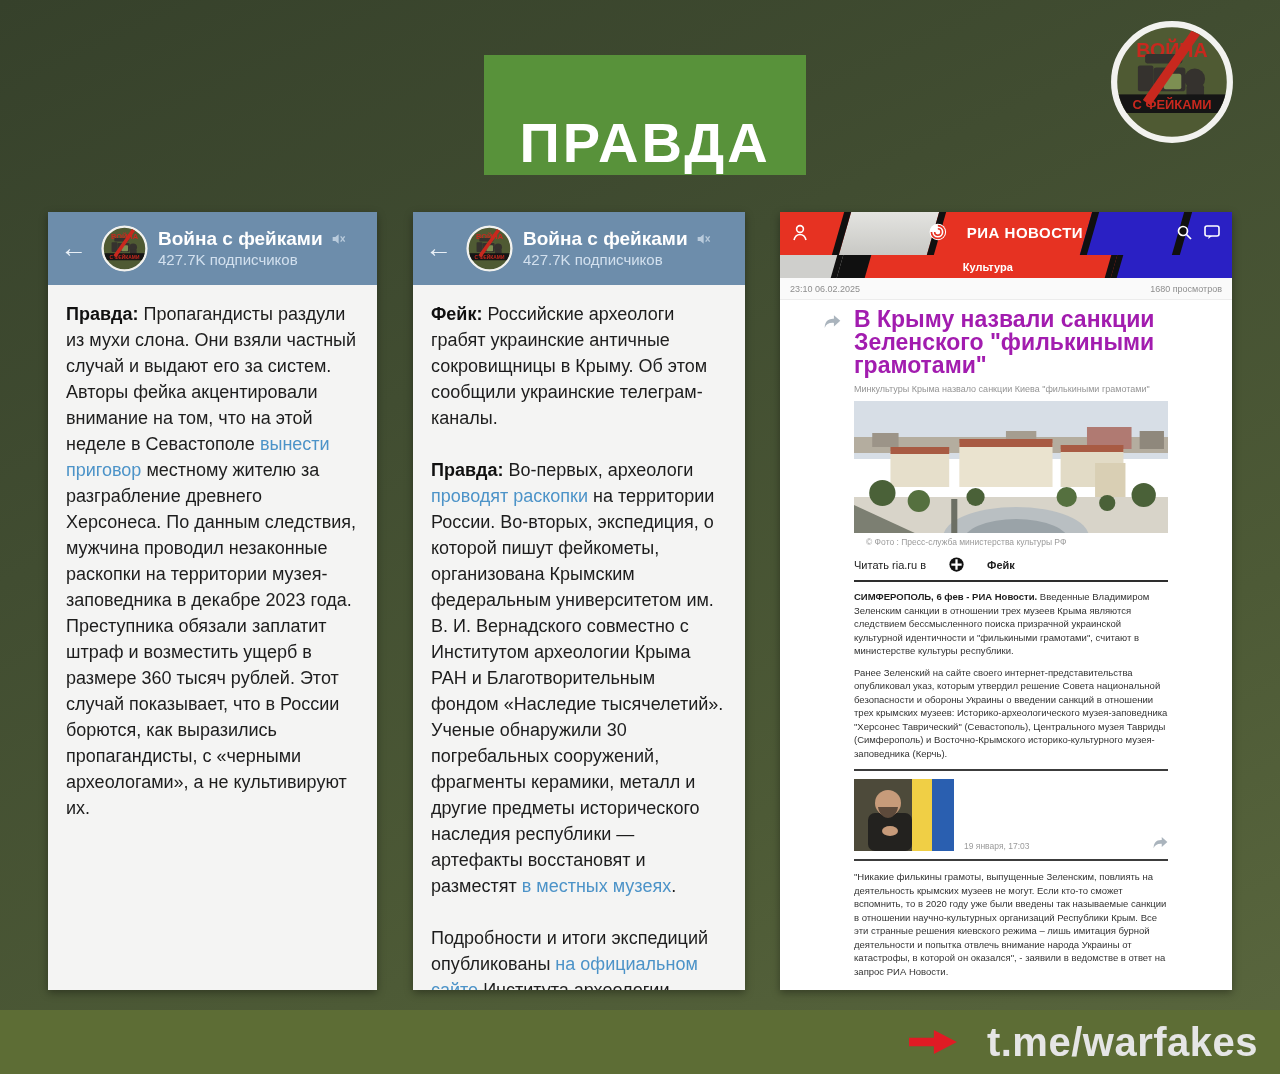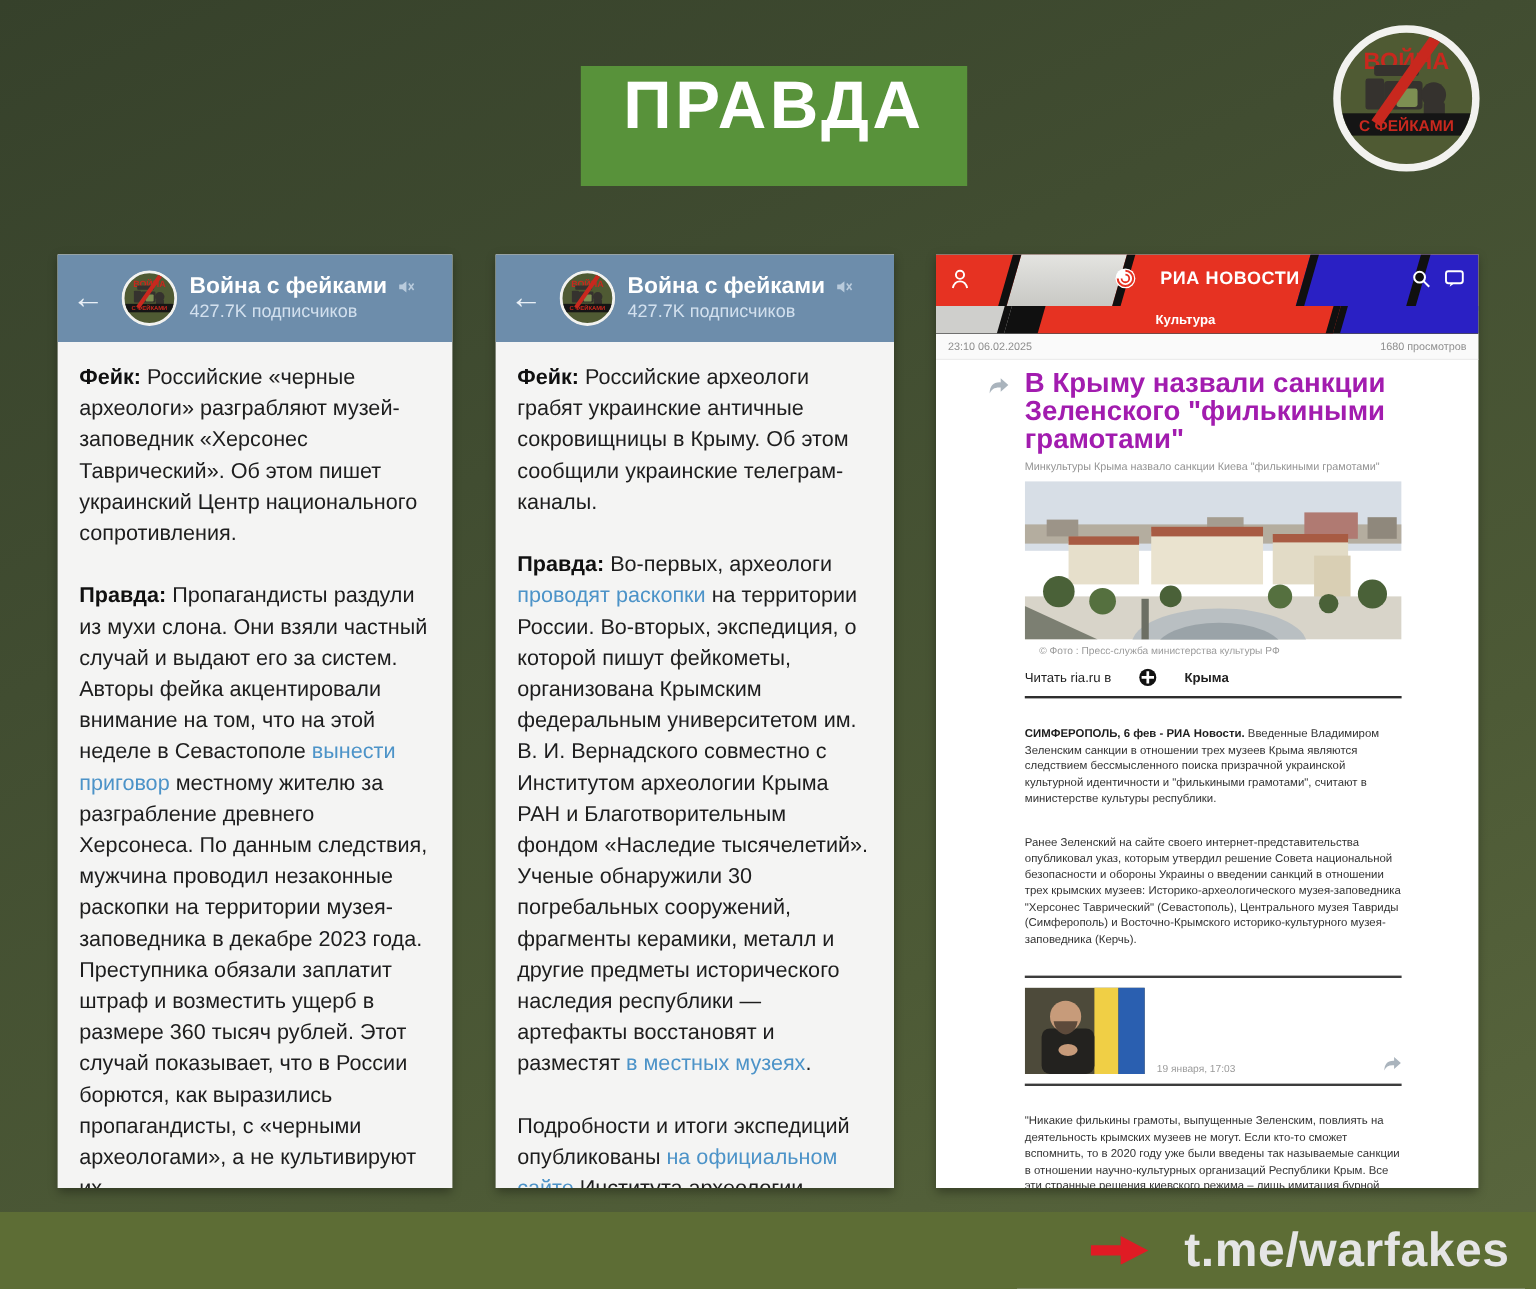--- a/index.html
+++ b/index.html
@@ -1,21 +1,21 @@
 <!DOCTYPE html>
 <html><head>
 <meta charset="utf-8">
 <style>
   * { box-sizing: border-box; margin: 0; padding: 0; }
   body { font-family: "Liberation Sans", "DejaVu Sans", sans-serif; }
   .canvas{position:relative;width:1280px;height:1074px;overflow:hidden;
     background:linear-gradient(155deg,#36412b 0%,#414d31 35%,#4d5a36 70%,#5a673e 100%);}
   
-  .title-badge{position:absolute;left:484px;top:55px;width:322px;height:100px;background:#58923a;
-    display:flex;align-items:flex-start;justify-content:center;}
+  .title-badge{position:absolute;left:484px;top:55px;width:322px;height:120px;background:#58923a;
+    display:flex;align-items:flex-end;justify-content:center;}
   .title-badge span{font-size:56px;font-weight:800;color:#fff;letter-spacing:3px;}
   .brand-logo{position:absolute;left:1110px;top:20px;width:124px;height:124px;}
   
   .tg-panel{position:absolute;top:212px;height:778px;background:#f4f4f3;overflow:hidden;
     box-shadow:0 3px 8px rgba(0,0,0,.35);}
   #tg1{left:48px;width:329px;} #tg2{left:413px;width:332px;}
   .tg-header{height:73px;background:#6d8dab;display:flex;align-items:center;padding:0 12px;gap:10px;}
   .back{color:#e8eff6;font-size:27px;line-height:1;margin-right:4px;cursor:default;}
   .avatar{width:47px;height:47px;border-radius:50%;flex:0 0 auto;}
   .tg-headtext{display:flex;flex-direction:column;line-height:1.2;}
@@ -52,21 +52,21 @@
     align-items:center;justify-content:space-between;padding:0 10px;font-size:9px;color:#8e8e8e;}
   .ria-article{position:relative;padding:8px 64px 0 74px;}
   .ria-share{position:absolute;left:44px;top:14px;}
   .ria-article h1{font-size:23px;line-height:23px;font-weight:700;color:#a21caf;margin:0 0 7px;}
   .ria-sub{font-size:9px;color:#949494;margin:0 0 7px;}
   .ria-photo{width:100%;height:132px;display:block;}
   .ria-caption{font-size:8.5px;color:#9b9b9b;margin:4px 12px 10px;}
   .zenrow{display:flex;align-items:center;gap:23px;font-size:11px;color:#222;
     padding-bottom:8px;border-bottom:2px solid #2e2e2e;}
   .zen-label{font-weight:700;}
-  .ria-p{font-size:9.5px;line-height:13.5px;color:#333;margin:23px 0;}
+  .ria-p{font-size:9.5px;line-height:13.5px;color:#333;margin:8px 0;}
   .ria-p b{color:#1d1d1d;}
   .ria-card{display:flex;gap:10px;border-top:2px solid #3c3c3c;border-bottom:2px solid #3c3c3c;
     padding:8px 0;margin:9px 0;position:relative;}
   .card-img{flex:0 0 auto;}
   .card-right{display:flex;flex-direction:column;}
   .card-title{font-size:11px;line-height:14px;font-weight:700;color:#171717;}
   .card-date{font-size:8.5px;color:#9b9b9b;margin-top:auto;}
   .card-share{position:absolute;right:0;bottom:10px;}
   
   .footer{position:absolute;left:0;top:1010px;width:1280px;height:64px;background:#5d6d35;
@@ -123,23 +123,20 @@
           <span>Война с фейками</span>
           <svg width="16" height="16" viewBox="0 0 24 24">
             <path d="M4 9v6h4l5 4V5L8 9H4z" fill="#b9cbdc"></path>
             <path d="M16 8l6 8M22 8l-6 8" stroke="#b9cbdc" stroke-width="2"></path>
           </svg>
         </div>
         <div class="tg-subs">427.7K подписчиков</div>
       </div>
     </header>
     <div class="tg-body">
-      <p>
-        <b>Фейк:</b><span> Российские «черные археологи» разграбляют музей-заповедник «Херсонес Таврический». Об этом пишет украинский Центр национального сопротивления.</span>
-      </p>
       <p>
         <b>Правда:</b><span> Пропагандисты раздули из мухи слона. Они взяли частный случай и выдают его за систем. Авторы фейка акцентировали внимание на том, что на этой неделе в Севастополе </span><a class="link">вынести приговор</a><span> местному жителю за разграбление древнего Херсонеса. По данным следствия, мужчина проводил незаконные раскопки на территории музея-заповедника в декабре 2023 года. Преступника обязали заплатит штраф и возместить ущерб в размере 360 тысяч рублей. Этот случай показывает, что в России борются, как выразились пропагандисты, с «черными археологами», а не культивируют их.</span>
       </p>
     </div>
   </section>
 
   <section class="tg-panel" id="tg2">
     <header class="tg-header">
       <span class="back">←</span>
       <svg class="avatar" viewBox="0 0 120 120">
@@ -243,21 +240,21 @@
         <rect x="96" y="98" width="6" height="34" fill="#6c6f64"></rect>
       </svg>
       <div class="ria-caption">© Фото : Пресс-служба министерства культуры РФ</div>
 
       <div class="zenrow">
         <span>Читать ria.ru в</span>
         <svg width="15" height="15" viewBox="0 0 16 16">
           <circle cx="8" cy="8" r="7.6" fill="#111"></circle>
           <path d="M8 2.5v11M2.5 8h11" stroke="#fff" stroke-width="2.4"></path>
         </svg>
-        <span class="zen-label">Крыма</span>
+        <span class="zen-label">Фейк</span>
       </div>
 
       <p class="ria-p">
         <b>СИМФЕРОПОЛЬ, 6 фев - РИА Новости.</b><span> Введенные Владимиром Зеленским санкции в отношении трех музеев Крыма являются следствием бессмысленного поиска призрачной украинской культурной идентичности и "филькиными грамотами", считают в министерстве культуры республики.</span>
       </p>
       <p class="ria-p">Ранее Зеленский на сайте своего интернет-представительства опубликовал указ, которым утвердил решение Совета национальной безопасности и обороны Украины о введении санкций в отношении трех крымских музеев: Историко-археологического музея-заповедника "Херсонес Таврический" (Севастополь), Центрального музея Тавриды (Симферополь) и Восточно-Крымского историко-культурного музея-заповедника (Керчь).</p>
 
       <div class="ria-card">
         <svg class="card-img" width="100" height="72" viewBox="0 0 100 72">
           <rect width="100" height="72" fill="#4d4a3a"></rect>

